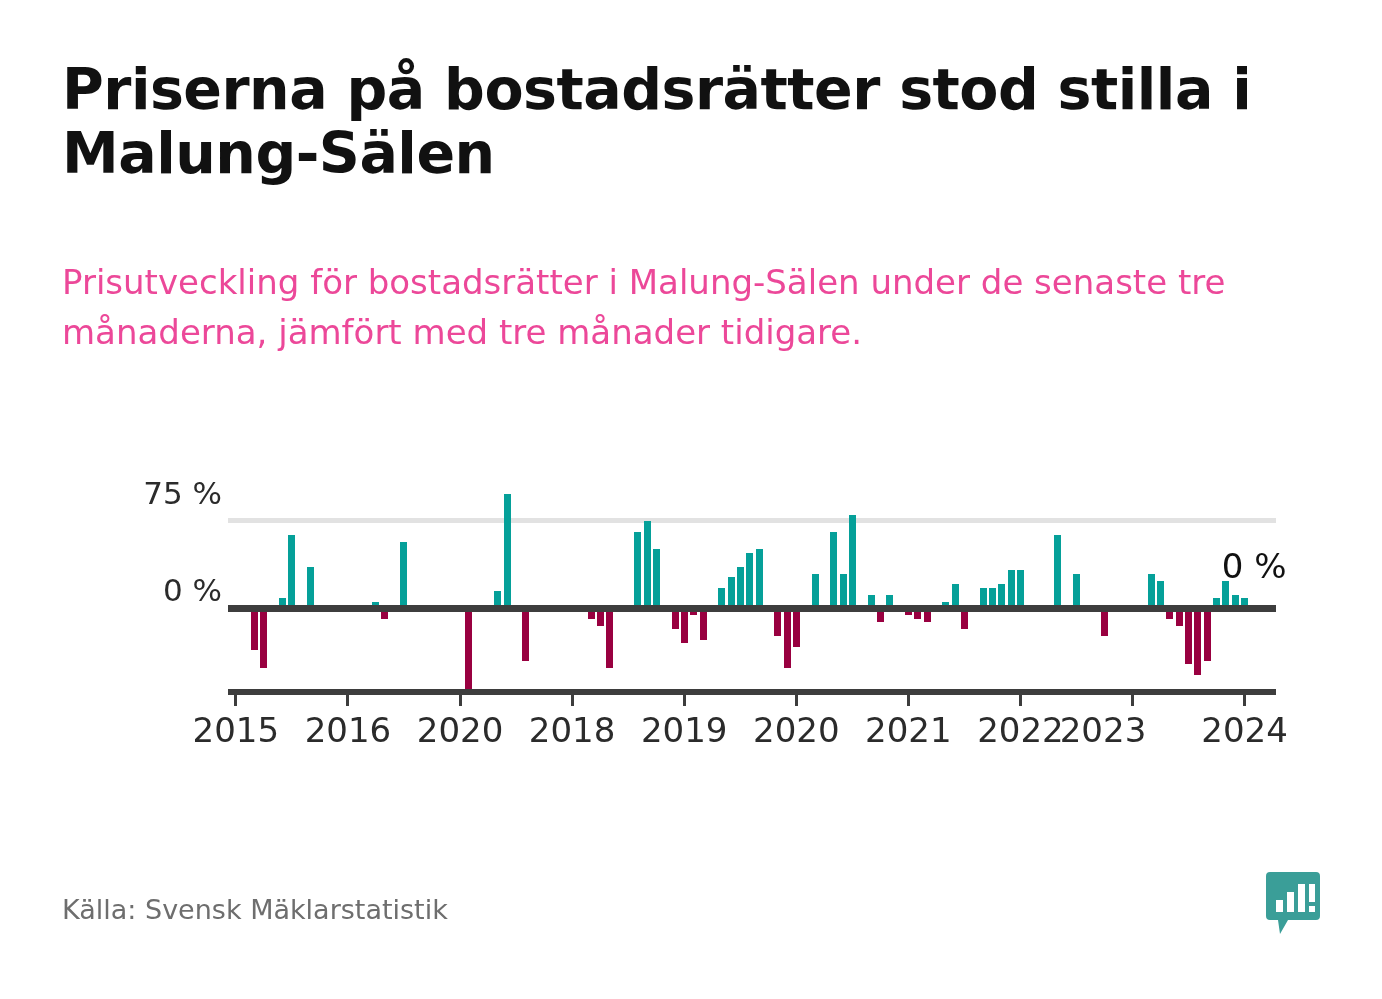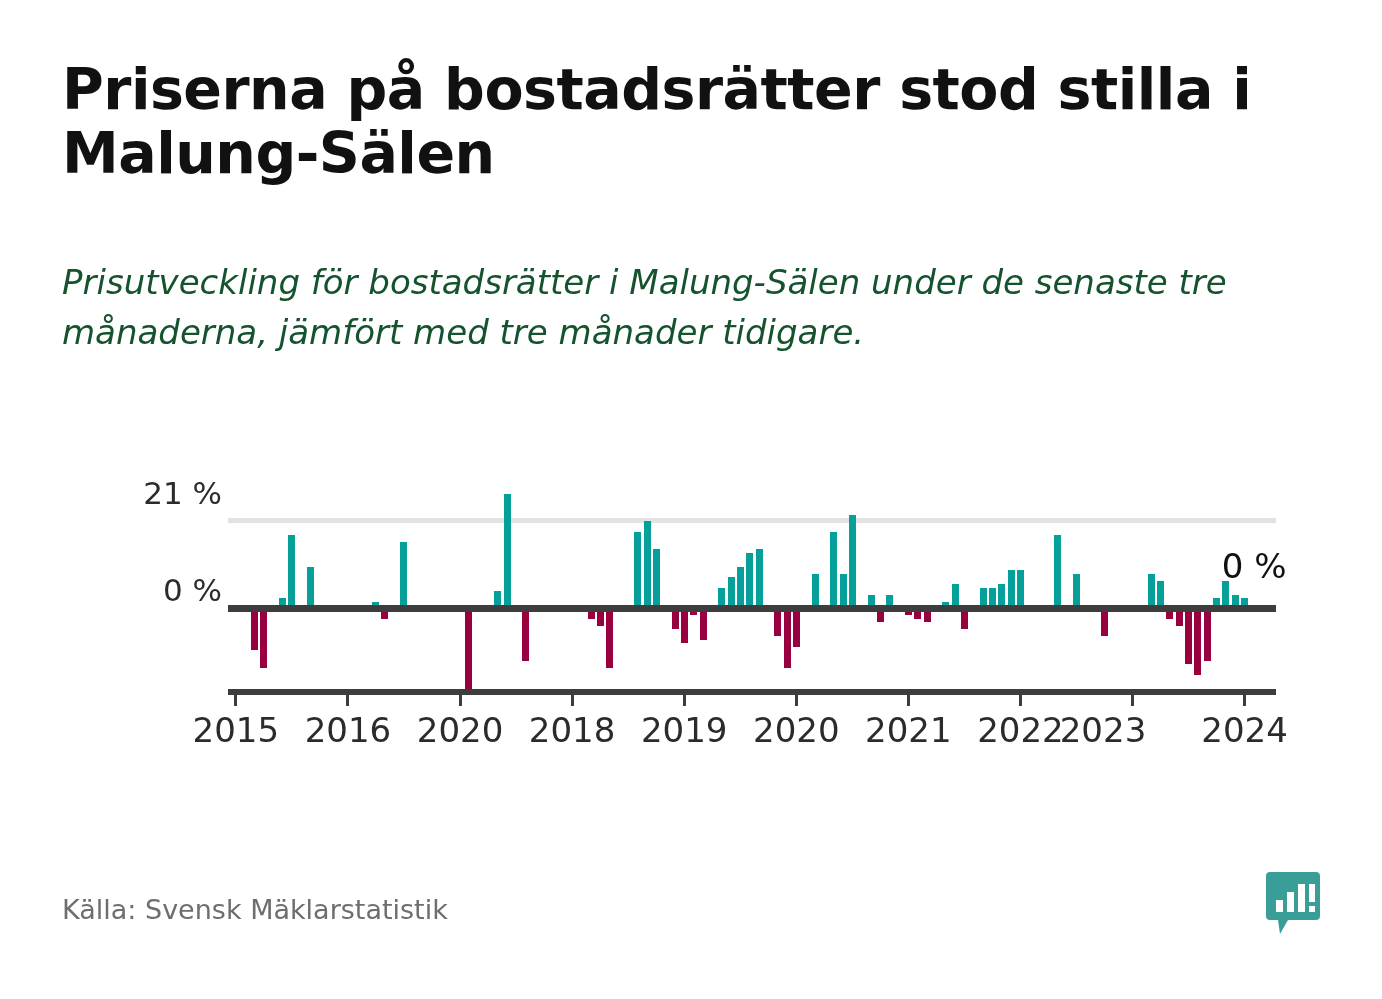--- a/index.html
+++ b/index.html
@@ -35,23 +35,22 @@
     margin: 0;
   }
   .subtitle {
     position: absolute;
     left: 62px;
     top: 258px;
     width: 1240px;
     font-size: 34px;
     line-height: 1.47;
     font-weight: 400;
-    color: #14532d;
+    color: #ec4899;
     margin: 0;
-    font-style: italic;
   }
 
   
   .chart-wrap {
     position: absolute;
     left: 0;
     top: 470px;
     width: 1382px;
     height: 310px;
   }
@@ -173,21 +172,21 @@
 </head>
 <body>
 
 <div class="page">
 
   <h1 class="headline">Priserna på bostadsrätter stod stilla i Malung-Sälen</h1>
   <p class="subtitle">Prisutveckling för bostadsrätter i Malung-Sälen under de senaste tre månaderna, jämfört med tre månader tidigare.</p>
 
   <div class="chart-wrap">
 
-    <div class="ytick" style="top: 5px;">21 %</div>
+    <div class="ytick" style="top: 5px;">75 %</div>
     <div class="ytick" style="top: 102px;">0 %</div>
 
     <div class="plot">
       <div class="gridline" style="top: 28px;"></div>
       <div class="bars" id="bars">
           <div class="bar neg" style="left: 23.4005px; top: 115px; height: 45.24px;"></div>
           <div class="bar neg" style="left: 32.3674px; top: 115px; height: 62.64px;"></div>
           <div class="bar pos" style="left: 51.4219px; top: 108.04px; height: 6.96px;"></div>
           <div class="bar pos" style="left: 60.3888px; top: 45.4px; height: 69.6px;"></div>
           <div class="bar pos" style="left: 79.4433px; top: 76.72px; height: 38.28px;"></div>

